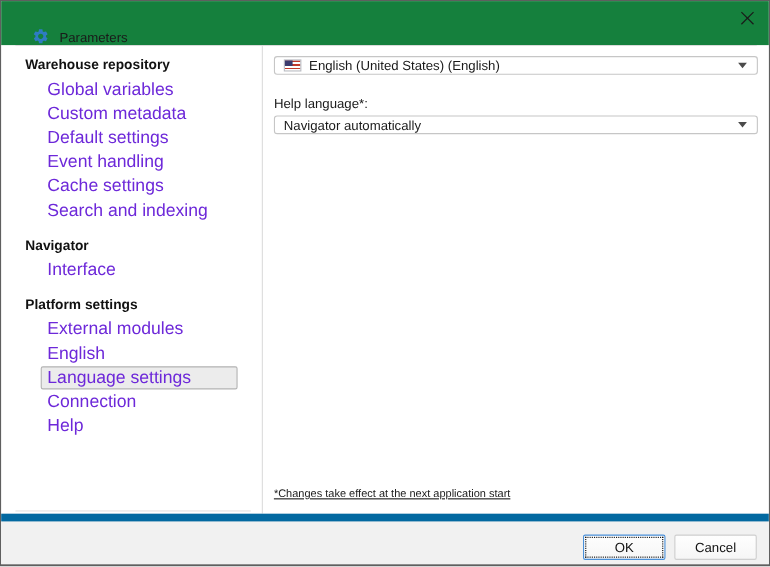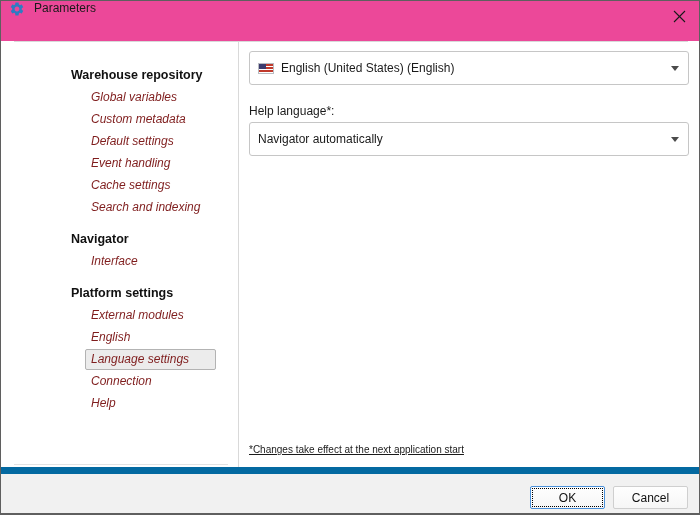--- a/index.html
+++ b/index.html
@@ -7,42 +7,42 @@
   body { font-family: "Liberation Sans", sans-serif; font-size: 12px; color: #1a1a1a; background: #fff; }
 
   .window {
     position: relative; width: 700px; height: 515px;
     background: #fff;
     border: 1px solid #5f5f5f; border-bottom-width: 2px;
     overflow: hidden;
   }
 
   
-  .titlebar { position: absolute; top: 0; left: 0; right: 0; height: 40px; display: flex; align-items: flex-start; padding-left: 8px; background: #ec4899; }
+  .titlebar { position: absolute; top: 0; left: 0; right: 0; height: 40px; display: flex; align-items: flex-end; padding-left: 28px; background: #15803d; }
   .titlebar .gear { width: 16px; height: 16px; display: inline-block; }
   .titlebar .title { margin-left: 9px; font-size: 12px; color: #1a1a1a; }
   .close-btn { position: absolute; top: 9px; right: 12px; width: 16px; height: 16px; display: flex; align-items: center; justify-content: center; cursor: pointer; background: transparent; border: none; }
 
   .title-sep { position: absolute; top: 40px; left: 13px; right: 11px; height: 1px; background: #d9d9d9; }
 
   
-  .sidebar { position: absolute; top: 57px; left: 1px; width: 236px; bottom: 46px; background: #fff; padding-top: 6px; overflow: hidden; padding-left: 48px; }
+  .sidebar { position: absolute; top: 41px; left: 1px; width: 236px; bottom: 46px; background: #fff; padding-top: 6px; overflow: hidden; }
   .sb-header { height: 22px; line-height: 22px; padding-left: 21px; font-weight: bold; font-size: 12.5px; color: #111; }
   .sb-header.gap { margin-top: 10px; }
-  .sb-item { height: 21px; line-height: 19px; margin: 1px 22px 1px 35px; padding-left: 5px; border: 1px solid transparent; border-radius: 2px; font-size: 12px; color: #7f1d1d; cursor: pointer; white-space: nowrap; font-style: italic; }
+  .sb-item { height: 21px; line-height: 19px; margin: 1px 22px 1px 35px; padding-left: 5px; border: 1px solid transparent; border-radius: 2px; font-size: 16px; color: #6d28d9; cursor: pointer; white-space: nowrap; }
   .sb-item.selected { background: #ececec; border-color: #b3b3b3; }
   .sidebar-bottom-line { position: absolute; left: 13px; width: 214px; bottom: 48px; height: 1px; background: #e2e2e2; }
 
   .v-sep { position: absolute; left: 237px; top: 41px; bottom: 46px; width: 1px; background: #d9d9d9; }
 
   
   .main { position: absolute; left: 238px; top: 41px; right: 1px; bottom: 46px; background: #fff; padding: 9px 11px 0 10px; }
   .field-label { font-size: 12px; color: #1a1a1a; margin-bottom: 4px; }
   .combo {
-    width: 440px; height: 34px; border: 1px solid #c6c6c6; border-radius: 3px;
+    width: 440px; height: 17px; border: 1px solid #c6c6c6; border-radius: 3px;
     display: flex; align-items: center; padding: 0 9px 0 8px; background: #fff; cursor: pointer;
   }
   .combo + .field-label { margin-top: 19px; }
   .combo .combo-text { font-size: 12px; color: #1a1a1a; white-space: nowrap; }
   .combo .arrow { margin-left: auto; width: 0; height: 0; border-left: 4px solid transparent; border-right: 4px solid transparent; border-top: 5px solid #4b4b4b; }
 
   
   .flag { position: relative; width: 16px; height: 11px; margin-right: 7px; flex: 0 0 auto;
     background: repeating-linear-gradient(to bottom, #c0392b 0px, #c0392b 1.6px, #ffffff 1.6px, #ffffff 3.2px);
     border: 1px solid #b9bcc2; }

